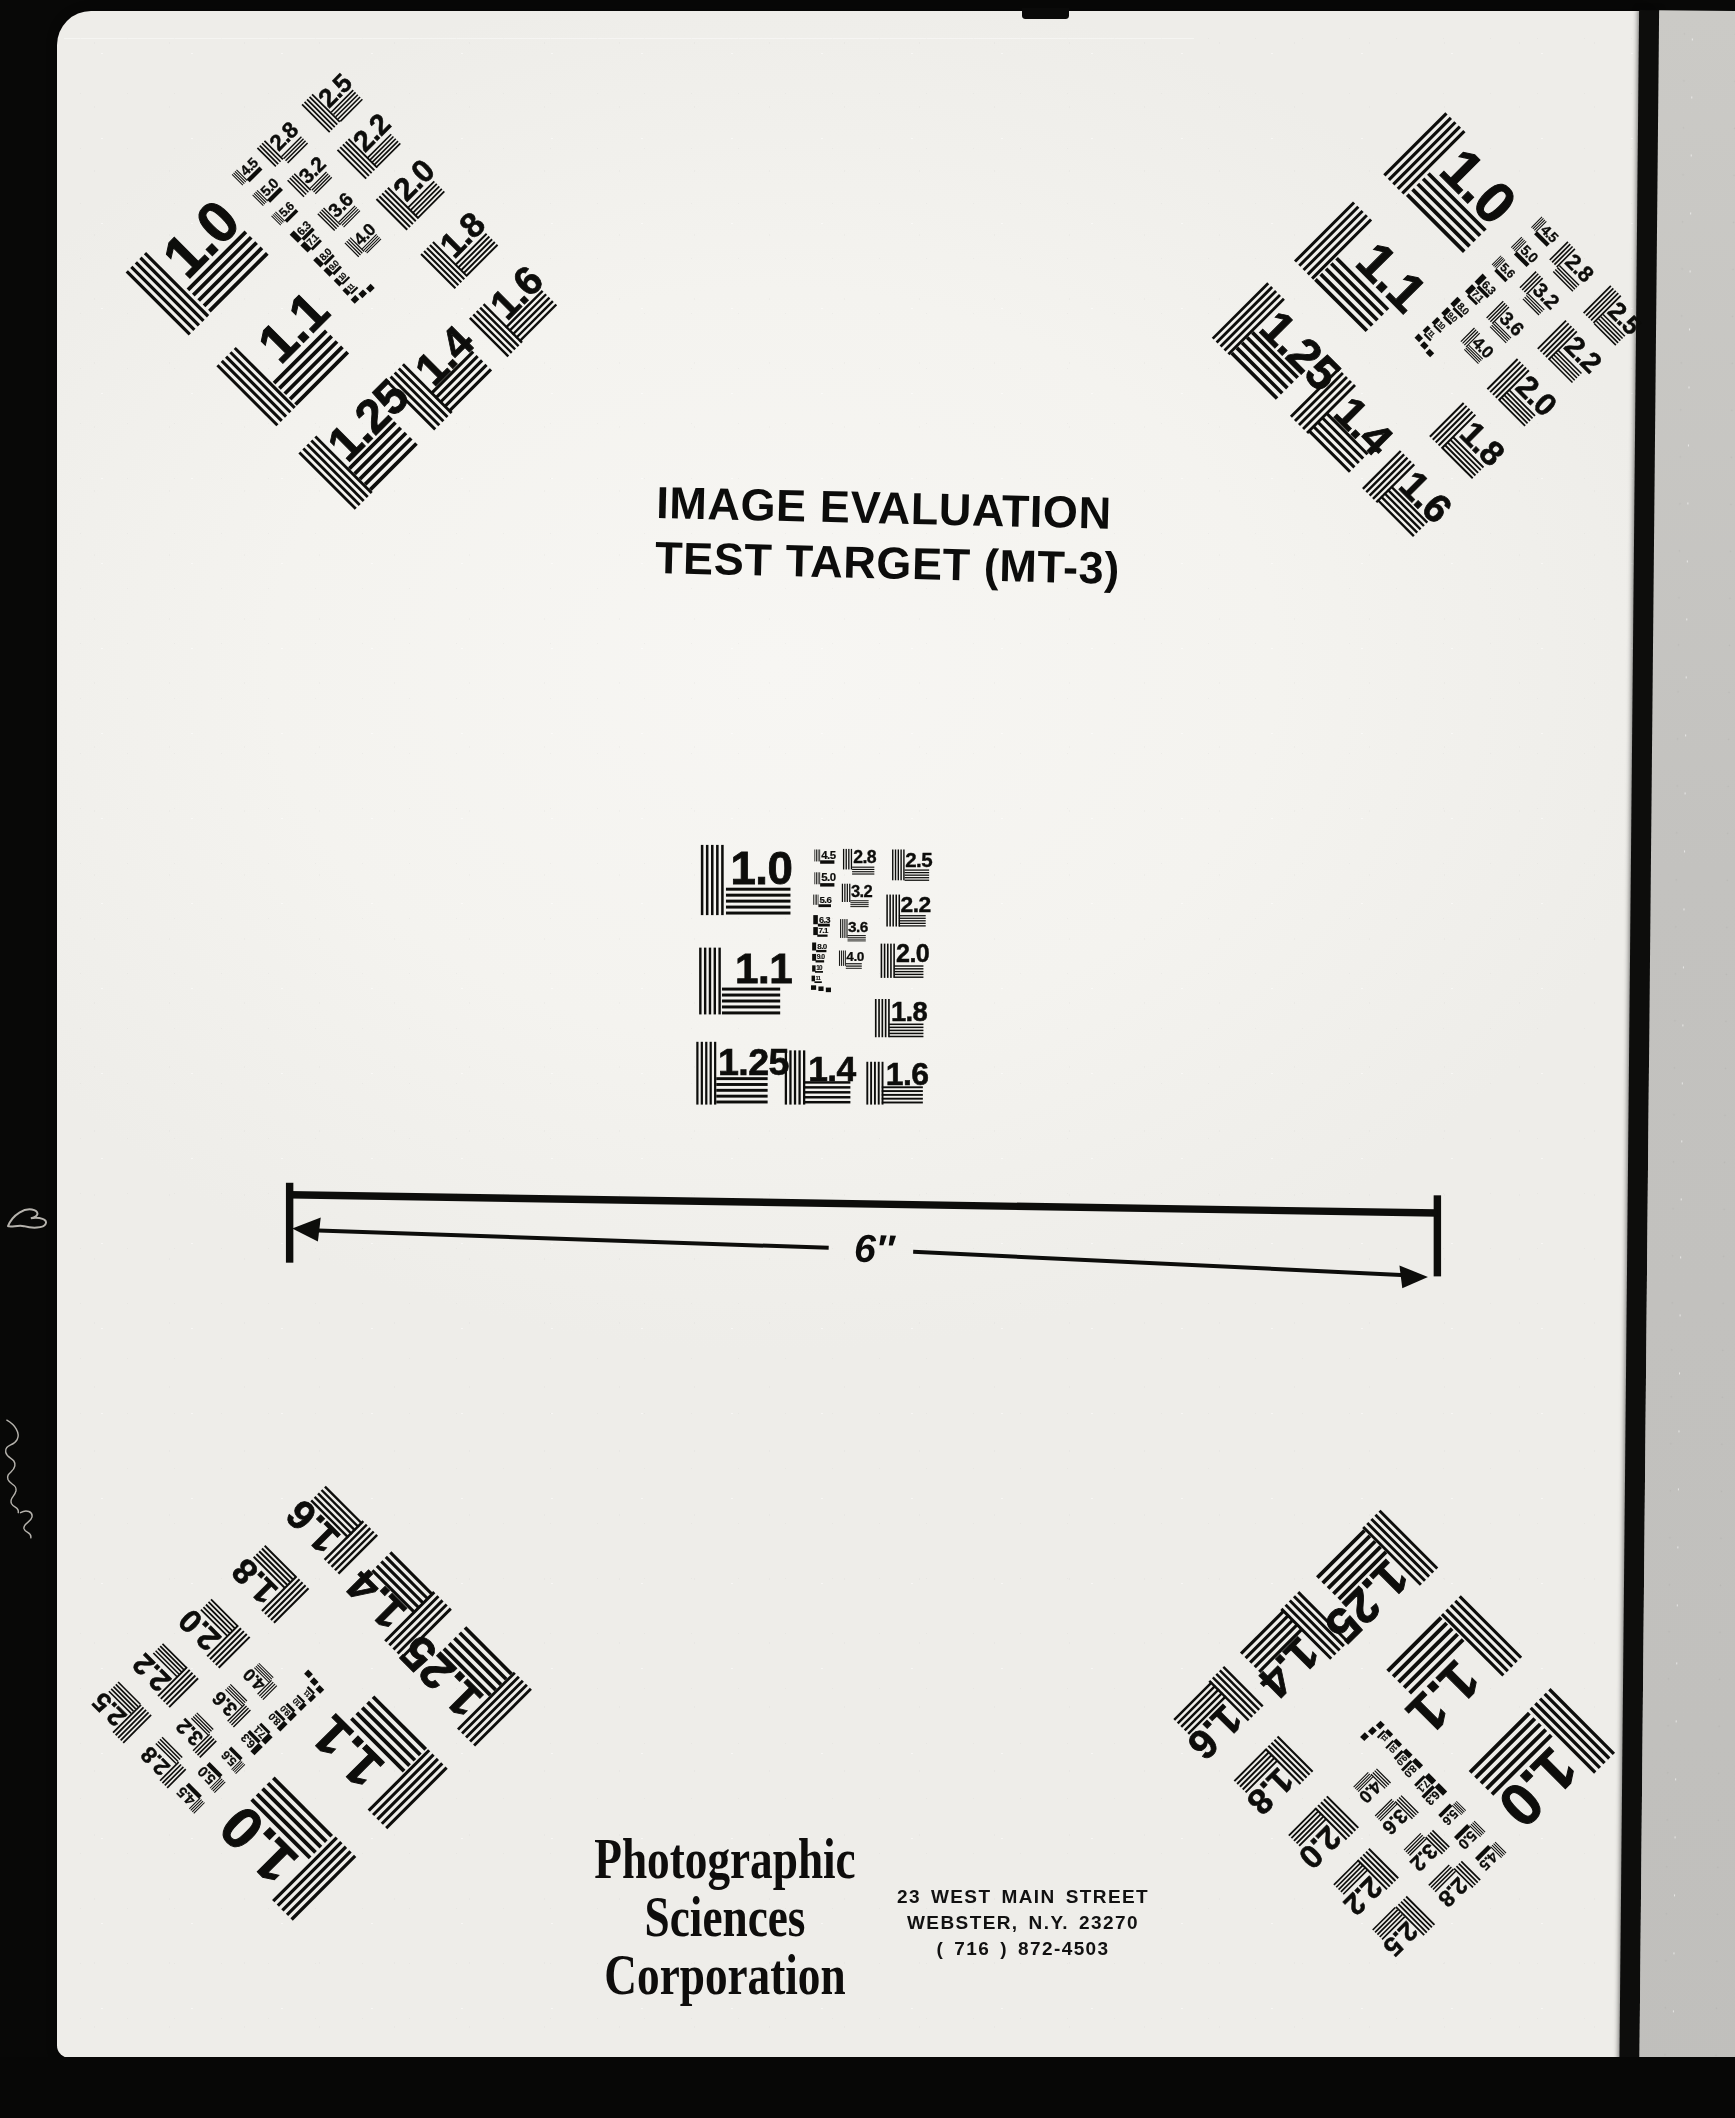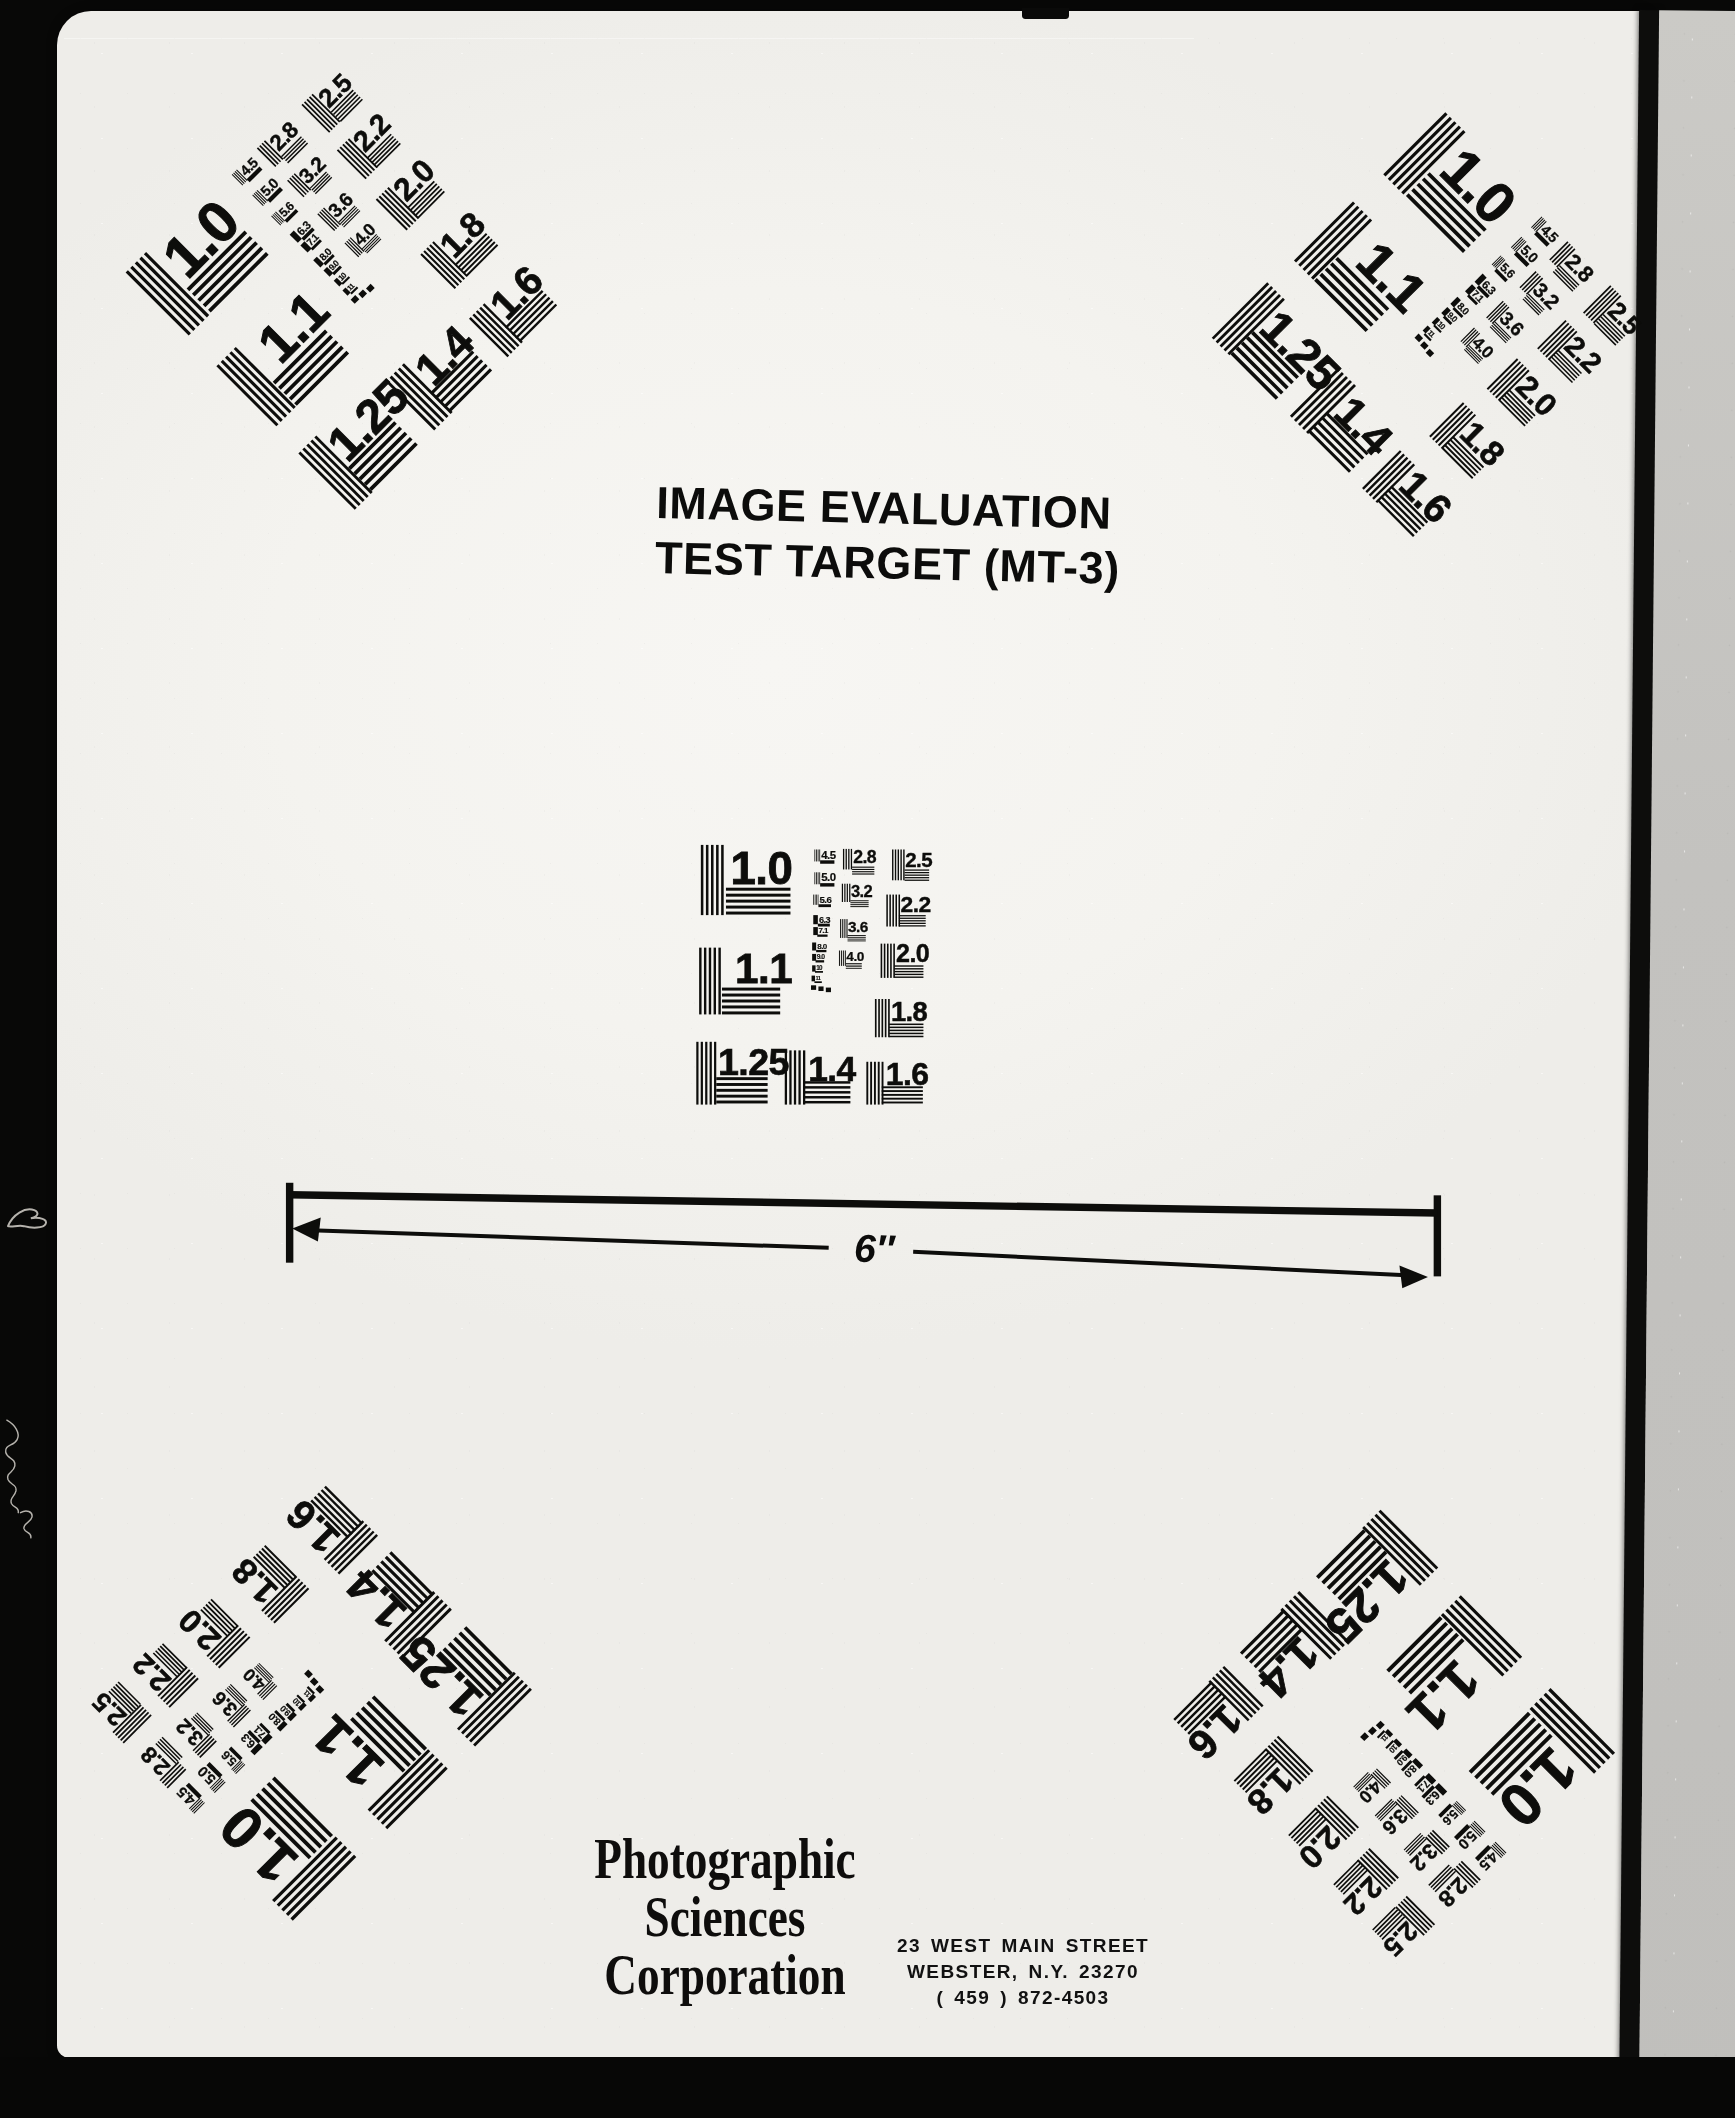--- a/index.html
+++ b/index.html
@@ -33,21 +33,21 @@
   .bottom-band{position:absolute;left:0;top:2057px;width:1735px;height:62px;
     background:#070706;}
   svg.art{position:absolute;left:0;top:0;}
   
   .title{position:absolute;left:657px;top:475px;color:#0c0c0b;
     font-weight:800;font-size:45px;line-height:55px;letter-spacing:0.6px;
     transform:rotate(1.35deg);transform-origin:left top;white-space:nowrap;}
   .company{position:absolute;left:725px;top:1830px;color:#0e0d0c;text-align:center;
     font-family:"Liberation Serif",serif;font-weight:700;font-size:58px;line-height:58px;
     transform:translateX(-50%) scaleX(0.78);transform-origin:center top;white-space:nowrap;}
-  .address{position:absolute;left:1023px;top:1933px;color:#111;text-align:center;
+  .address{position:absolute;left:1023px;top:1884px;color:#111;text-align:center;
     font-weight:700;font-size:19px;line-height:26px;letter-spacing:1.4px;word-spacing:3.4px;
     transform:translateX(-50%);white-space:nowrap;}
   .dim-label{position:absolute;left:854px;top:1227px;color:#0c0c0b;
     font-weight:700;font-style:italic;font-size:39px;transform:rotate(1.5deg);}
 </style>
 </head>
 <body>
 
 <div class="page">
 
@@ -320,17 +320,17 @@
 
   <div class="company">
     <div>Photographic</div>
     <div>Sciences</div>
     <div>Corporation</div>
   </div>
 
   <div class="address">
     <div>23 WEST MAIN STREET</div>
     <div>WEBSTER, N.Y. 23270</div>
-    <div>( 459 ) 872-4503</div>
+    <div>( 716 ) 872-4503</div>
   </div>
 
 </div>
 
 
 </body></html>

